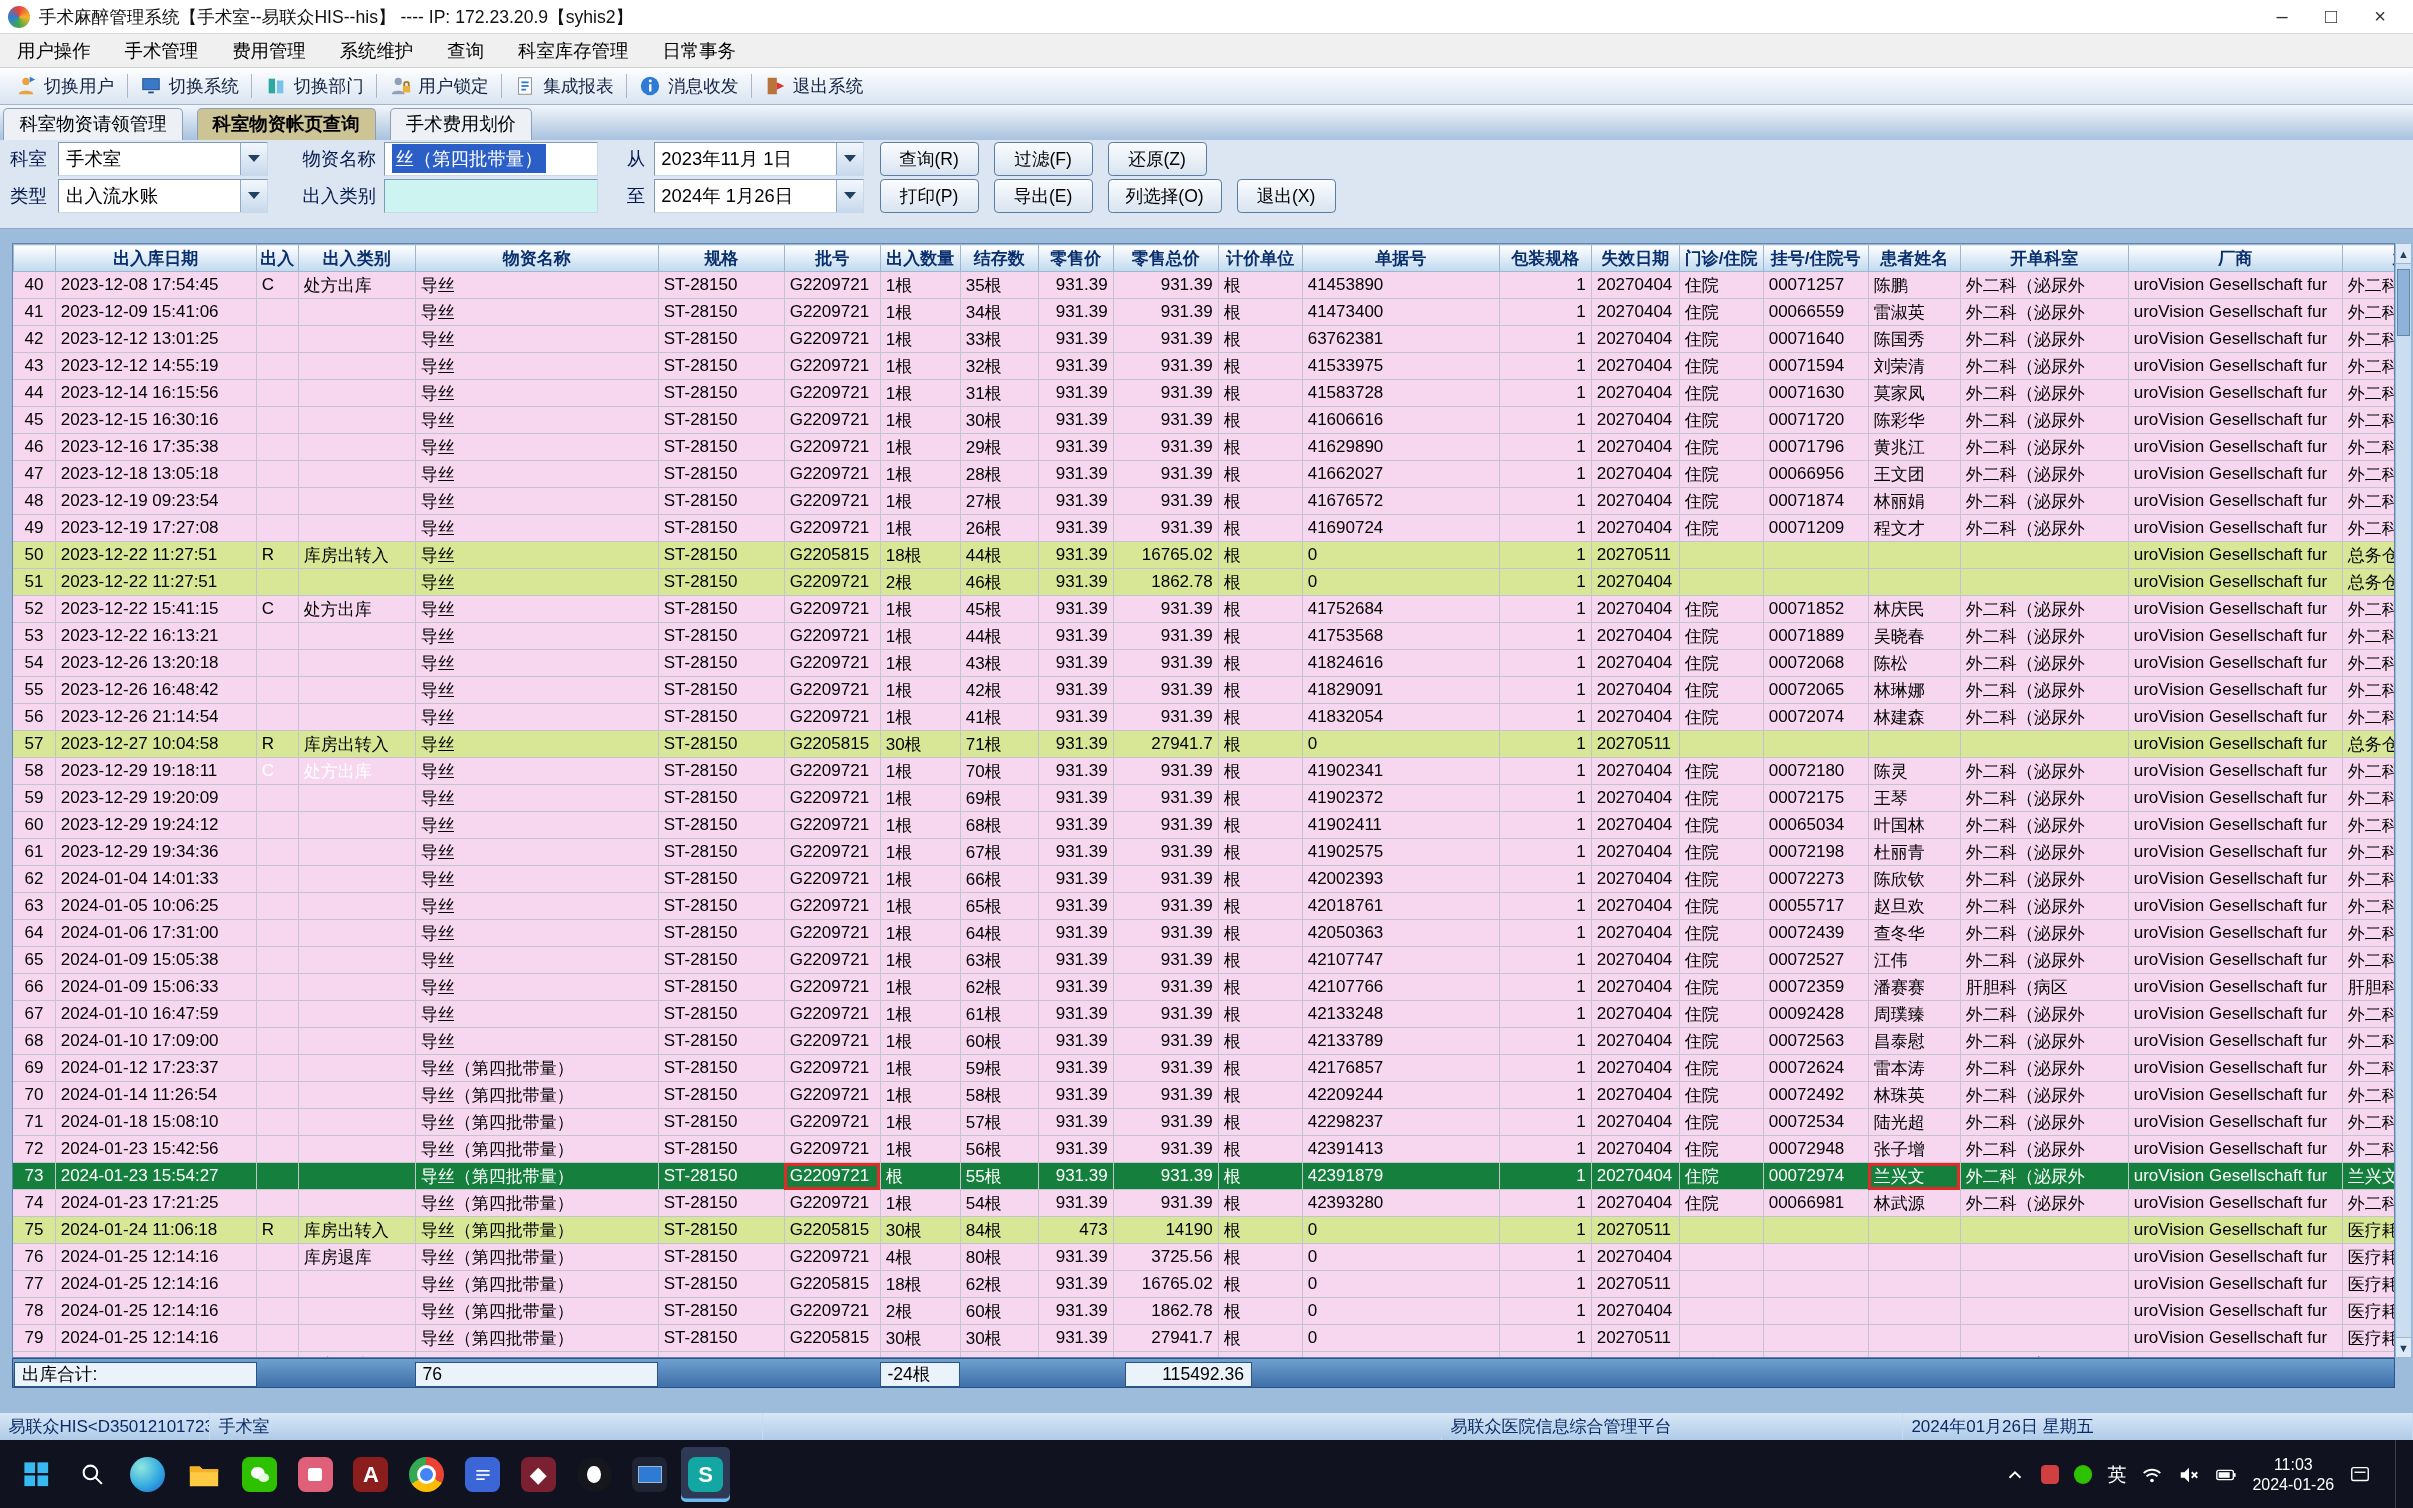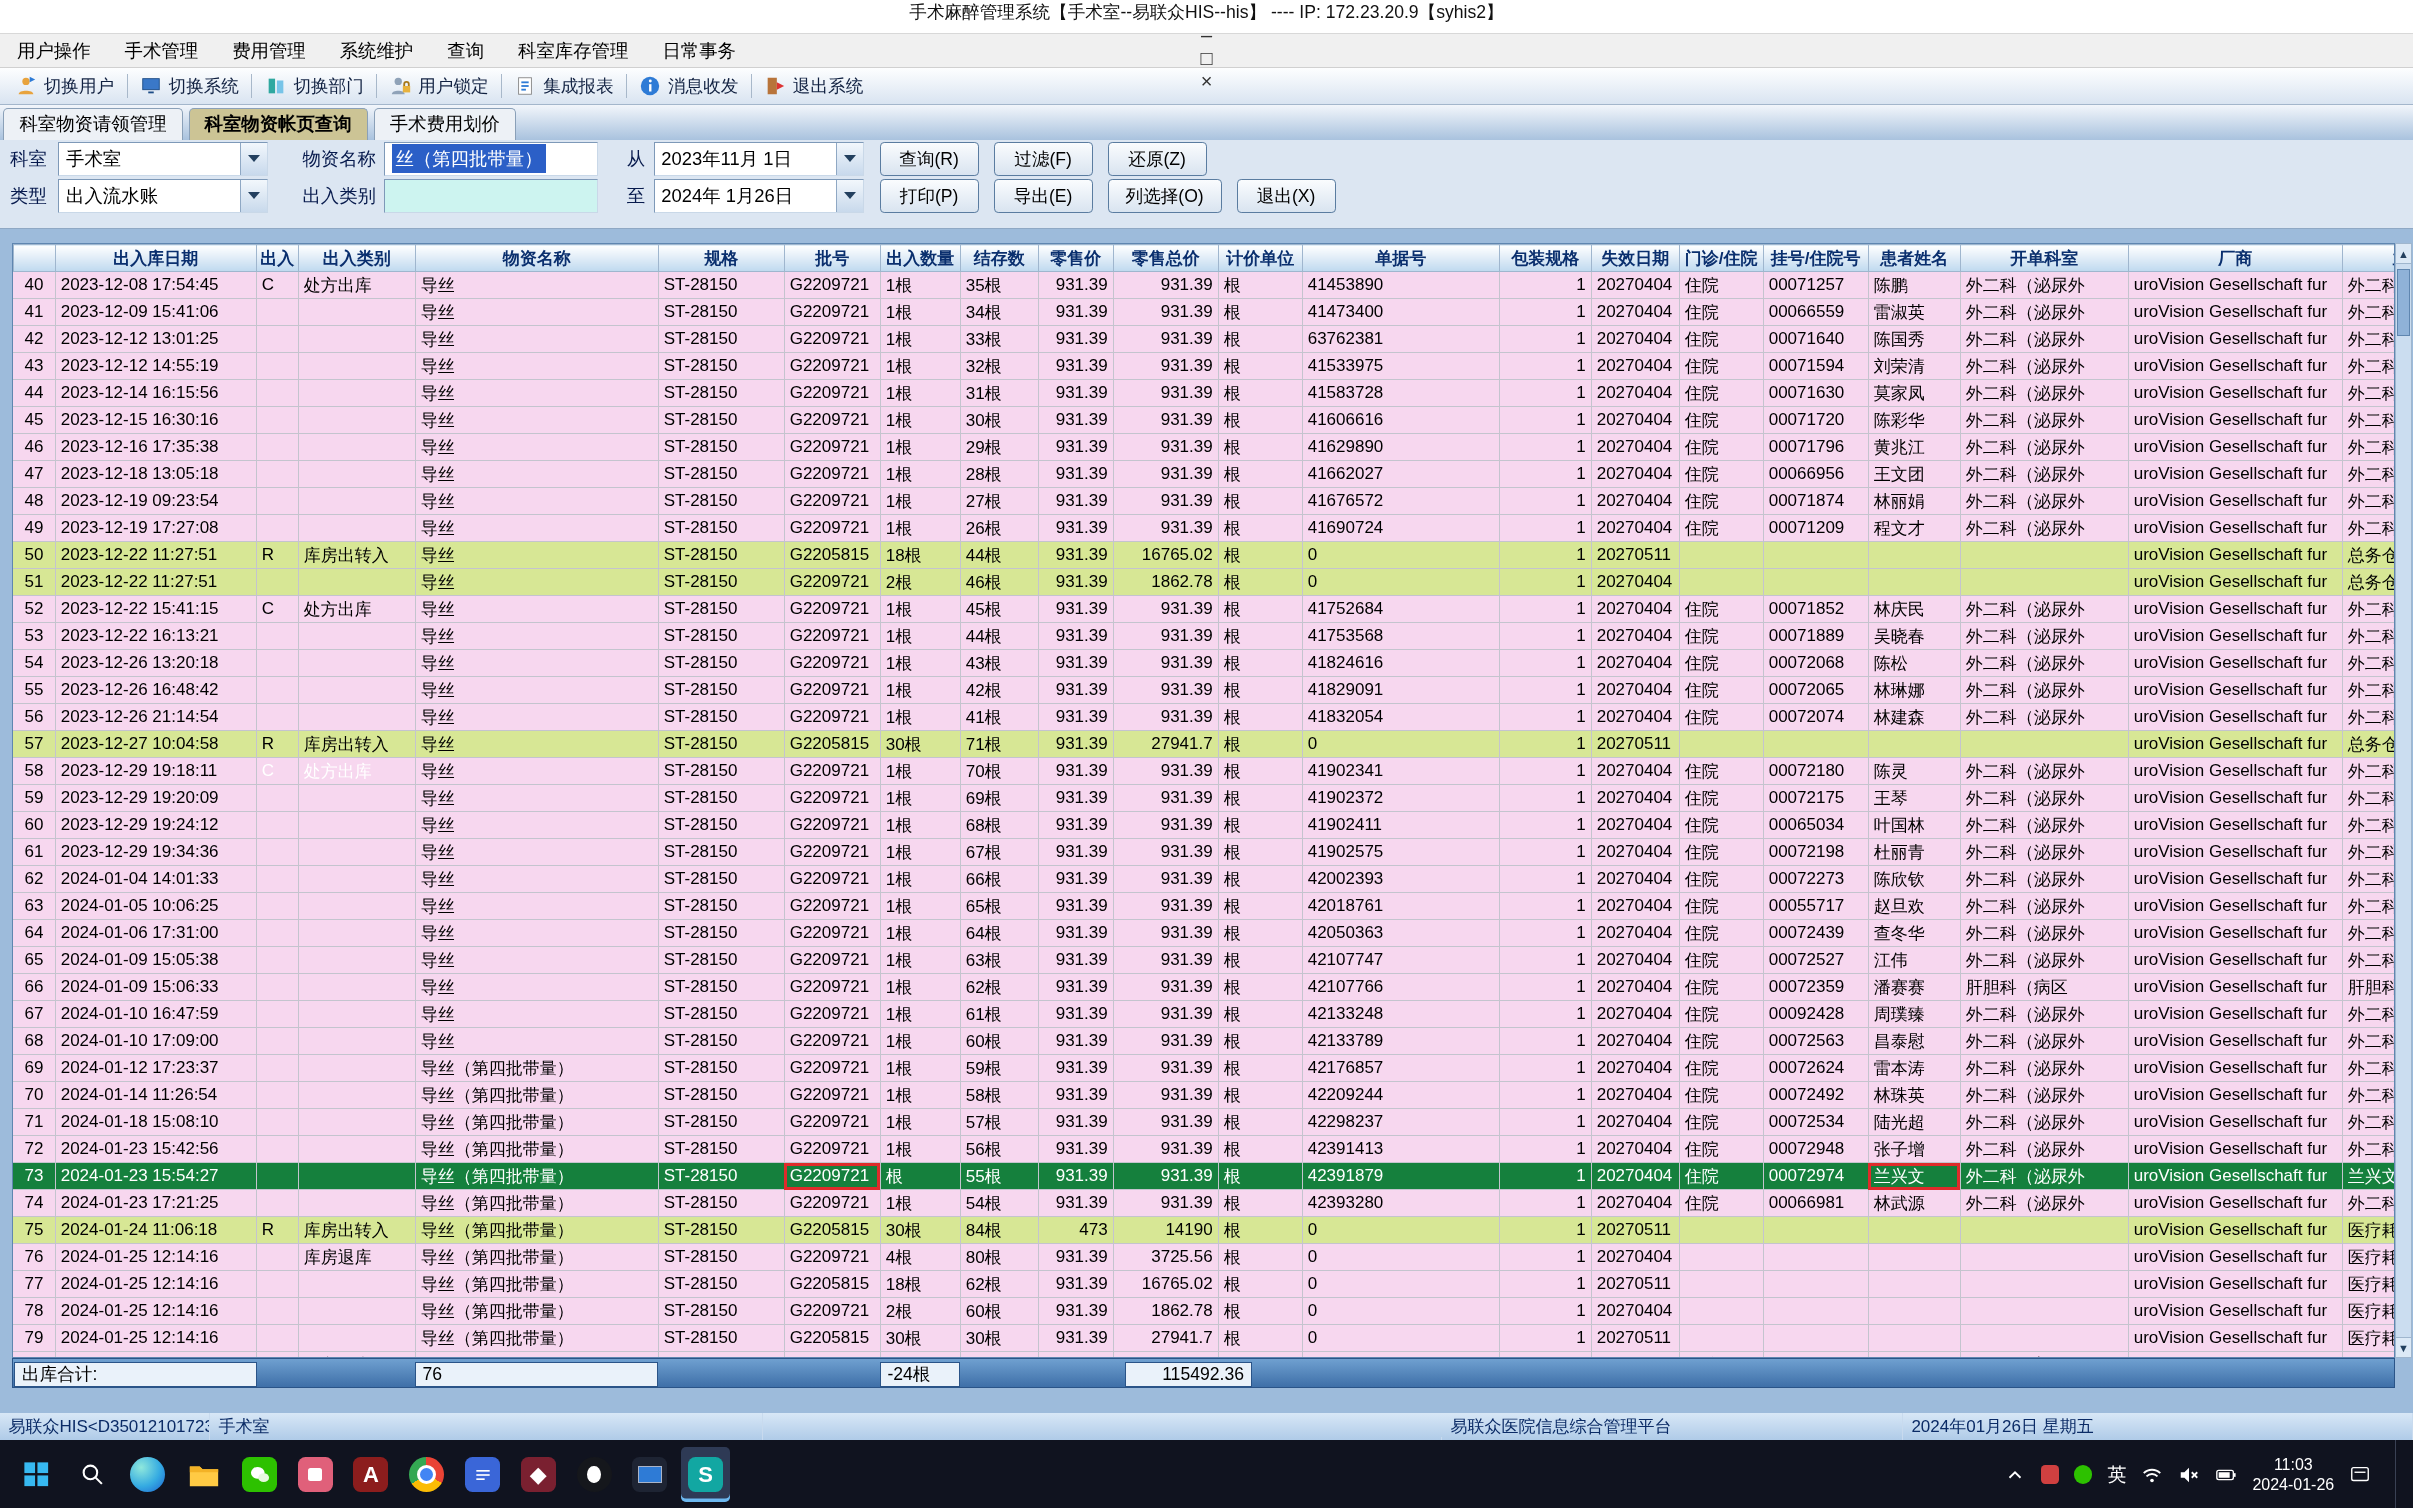--- a/index.html
+++ b/index.html
@@ -1,39 +1,39 @@
 <!DOCTYPE html>
 <html style="font-size:13.4px"><head>
 <meta charset="utf-8">
 <style>
   * { box-sizing:border-box; margin:0; padding:0; }
   html,body { width:2413px; height:1508px; overflow:hidden; }
   body { font-family:"Liberation Sans","DejaVu Sans",sans-serif; }
   .window { position:relative; width:2413px; height:1508px; background:#9DBBDB; overflow:hidden; }
 
   
-  .titlebar { height:34px; background:#FFFFFF; border-bottom:0.8px solid #D8D8D8; display:flex; align-items:center; padding:0 8.4px; font-size:17.6px; color:#111;flex-direction:column; }
+  .titlebar { height:34px; background:#FFFFFF; border-bottom:0.8px solid #D8D8D8; display:flex; align-items:center; padding:0 8.4px; font-size:17.6px; color:#111; }
   .titlebar .appicon { width:22px; height:22px; border-radius:50%; background:conic-gradient(#E8413C,#F7B32B,#3FA94E,#2D7DD2,#E8413C); margin-right:8.4px; }
   .titlebar .ttl { flex:0 1 auto; white-space:nowrap; }
   .titlebar .spacer { flex:1; }
   .wbtn { width:49px; height:34px; display:flex; align-items:center; justify-content:center; font-size:20px; color:#333; }
 
   
   .menubar { height:34px; background:#F0F0F0; border-bottom:0.8px solid #D0D0D0; display:flex; align-items:center; font-size:18.4px; }
   .menu-item { padding:0 17px; height:34px; line-height:34px; color:#000; cursor:default; }
 
   
   .toolbar { height:37px; background:linear-gradient(#FDFEFF,#D9E4F1); border-bottom:0.8px solid #A3B6CB; display:flex; align-items:center; padding:0 5px; font-size:17.6px; color:#102040;text-align:right; }
   .tool-btn { display:flex; align-items:center; gap:6.7px; padding:0 10px; height:32px; }
   .tool-sep { width:0.8px; height:23.5px; background:#A8B8CA; margin:0 2.5px; }
   .tool-btn svg { width:22px; height:22px; }
 
   
   .tabbar { height:35px; background:linear-gradient(#F2F6FB,#A9C2DE); display:flex; align-items:flex-end; padding-left:3.4px; }
-  .tab { height:32px; line-height:30px; padding:0 15px; font-size:18.4px; background:#EDF1F6; border:0.8px solid #8AA0B8; border-bottom:none; margin-right:6px; border-radius:5px 5px 0 0; color:#000; }
+  .tab { height:32px; line-height:30px; padding:0 15px; font-size:18.4px; background:#EDF1F6; border:0.8px solid #8AA0B8; border-bottom:none; margin-right:14px; border-radius:5px 5px 0 0; color:#000; }
   .tab.active { background:#CCC495; font-weight:bold; }
 
   
   .filterpanel { height:89px; background:#DCE6F2; border-bottom:1.7px solid #8FA8C4; padding:0 10px; font-size:18.4px; color:#071A4D; }
   .frow { display:flex; align-items:center; height:37px; }
   .flabel { margin-right:8.4px; white-space:nowrap; }
   .combo,.datebox { position:relative; height:34px; background:#FFF; border:1.7px solid #7E99B8; border-right-color:#C9D8E8; border-bottom-color:#C9D8E8; display:flex; align-items:center; padding:0 6.7px; color:#000; }
   .combo .arrow,.datebox .arrow { position:absolute; right:0; top:0; width:27px; height:100%; background:linear-gradient(#F2F7FC,#C8D9EC); border-left:0.8px solid #8FA8C4; display:flex; align-items:center; justify-content:center; }
   .tri { width:0; height:0; border-left:6.7px solid transparent; border-right:6.7px solid transparent; border-top:7.5px solid #23405F; }
   .w-dept { width:210px; margin-right:34px; }

